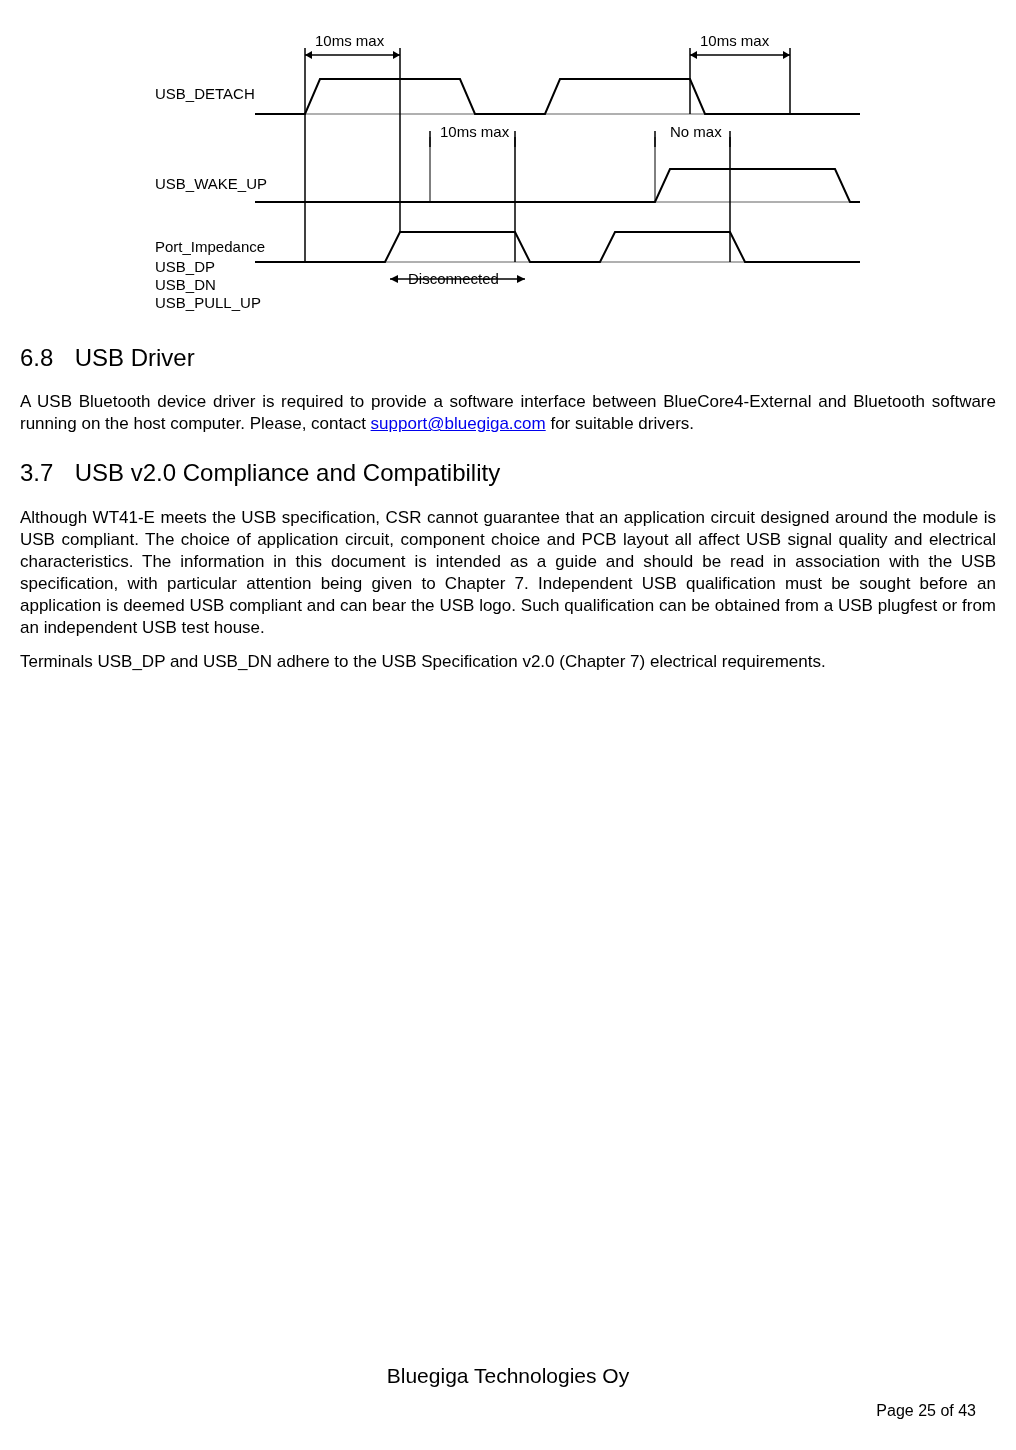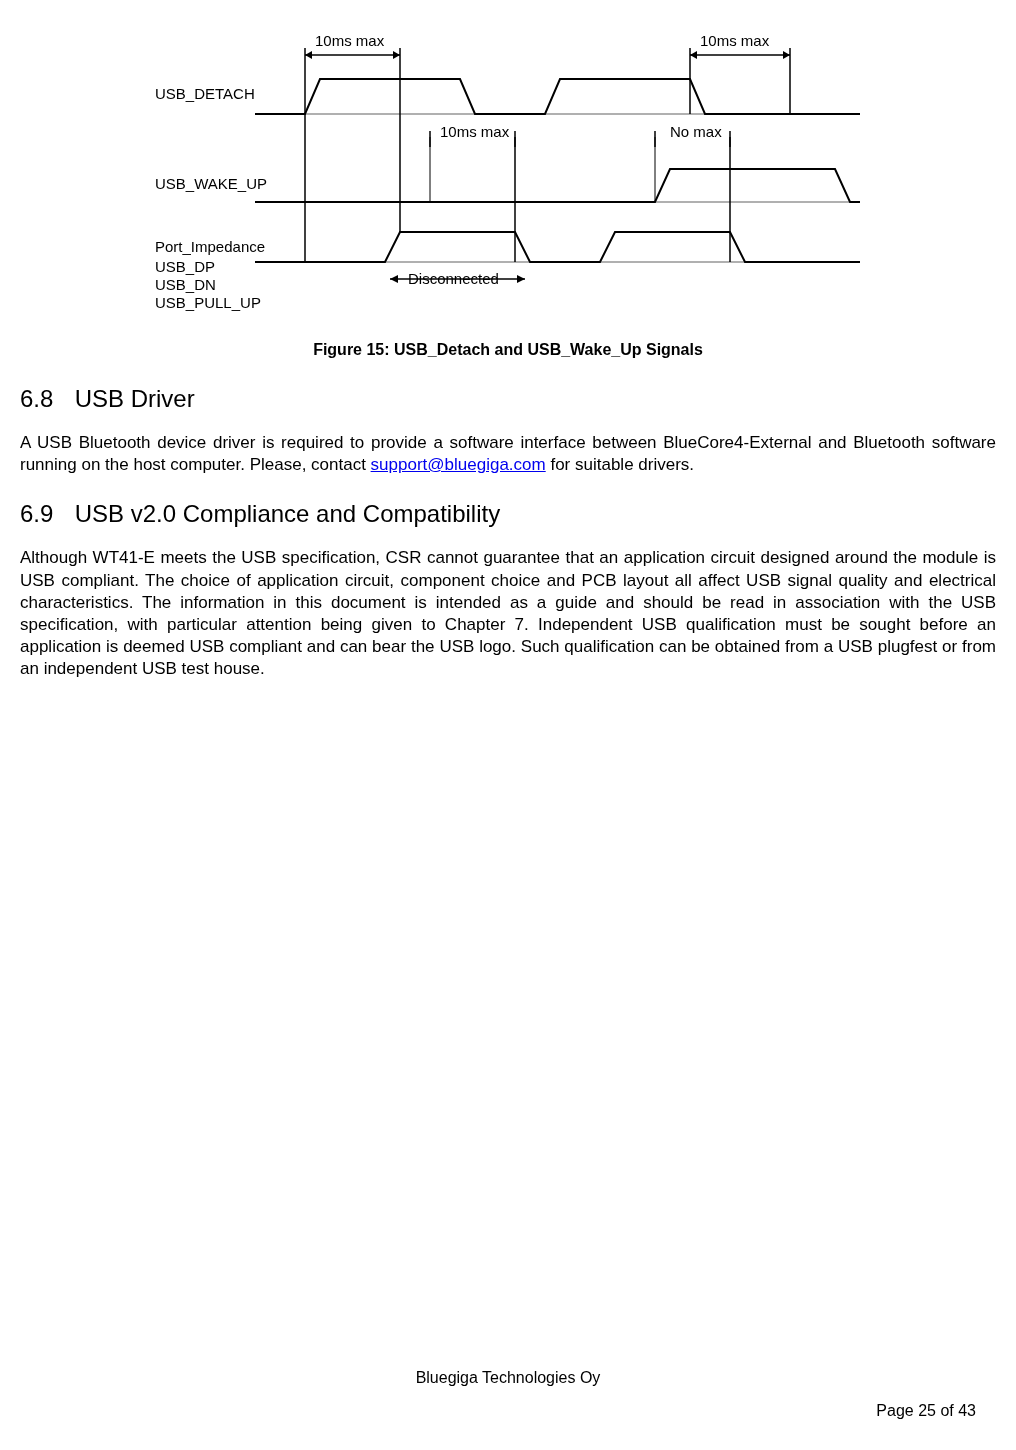--- a/index.html
+++ b/index.html
@@ -38,21 +38,21 @@
     a {
       color: #0000EE;
       text-decoration: underline;
     }
     .footer-center {
       text-align: center;
       position: absolute;
       bottom: 55px;
       left: 0;
       right: 0;
-      font-size: 16px;
+      font-size: 21px;
     }
     .footer-right {
       text-align: right;
       position: absolute;
       bottom: 22px;
       right: 20px;
       font-size: 16px;
     }
     .page-wrapper {
       position: relative;
@@ -120,34 +120,34 @@
       <line x1="260" y1="28" x2="260" y2="198" stroke="#000" stroke-width="1.5"></line>
       <line x1="290" y1="103" x2="290" y2="168" stroke="#000" stroke-width="1"></line>
       <line x1="375" y1="103" x2="375" y2="228" stroke="#000" stroke-width="1.5"></line>
       <line x1="515" y1="103" x2="515" y2="168" stroke="#000" stroke-width="1"></line>
       <line x1="550" y1="28" x2="550" y2="80" stroke="#000" stroke-width="1.5"></line>
       <line x1="590" y1="103" x2="590" y2="228" stroke="#000" stroke-width="1.5"></line>
       <line x1="650" y1="28" x2="650" y2="80" stroke="#000" stroke-width="1.5"></line>
     </svg>
   </div>
 
-  <div class="figure-caption">Figure 15: USB_Detach and USB_Wake_Up Signals</div>
 
   <h2>
     <span class="section-num">6.8</span>
     <span>USB Driver</span>
   </h2>
 
   <p>
     <span>A USB Bluetooth device driver is required to provide a software interface between BlueCore4-External and Bluetooth software running on the host computer. Please, contact </span><a href="#">support@bluegiga.com</a><span> for suitable drivers.</span>
   </p>
 
   <h2>
-    <span class="section-num">6.9</span>
+    <span class="section-num">3.7</span>
     <span>USB v2.0 Compliance and Compatibility</span>
   </h2>
 
   <p>Although WT41-E meets the USB specification, CSR cannot guarantee that an application circuit designed around the module is USB compliant. The choice of application circuit, component choice and PCB layout all affect USB signal quality and electrical characteristics. The information in this document is intended as a guide and should be read in association with the USB specification, with particular attention being given to Chapter 7. Independent USB qualification must be sought before an application is deemed USB compliant and can bear the USB logo. Such qualification can be obtained from a USB plugfest or from an independent USB test house.</p>
+  <p>Terminals USB_DP and USB_DN adhere to the USB Specification v2.0 (Chapter 7) electrical requirements.</p>
 
   <div class="footer-center">Bluegiga Technologies Oy</div>
   <div class="footer-right">Page 25 of 43</div>
 
 </div>
 
 </body></html>

